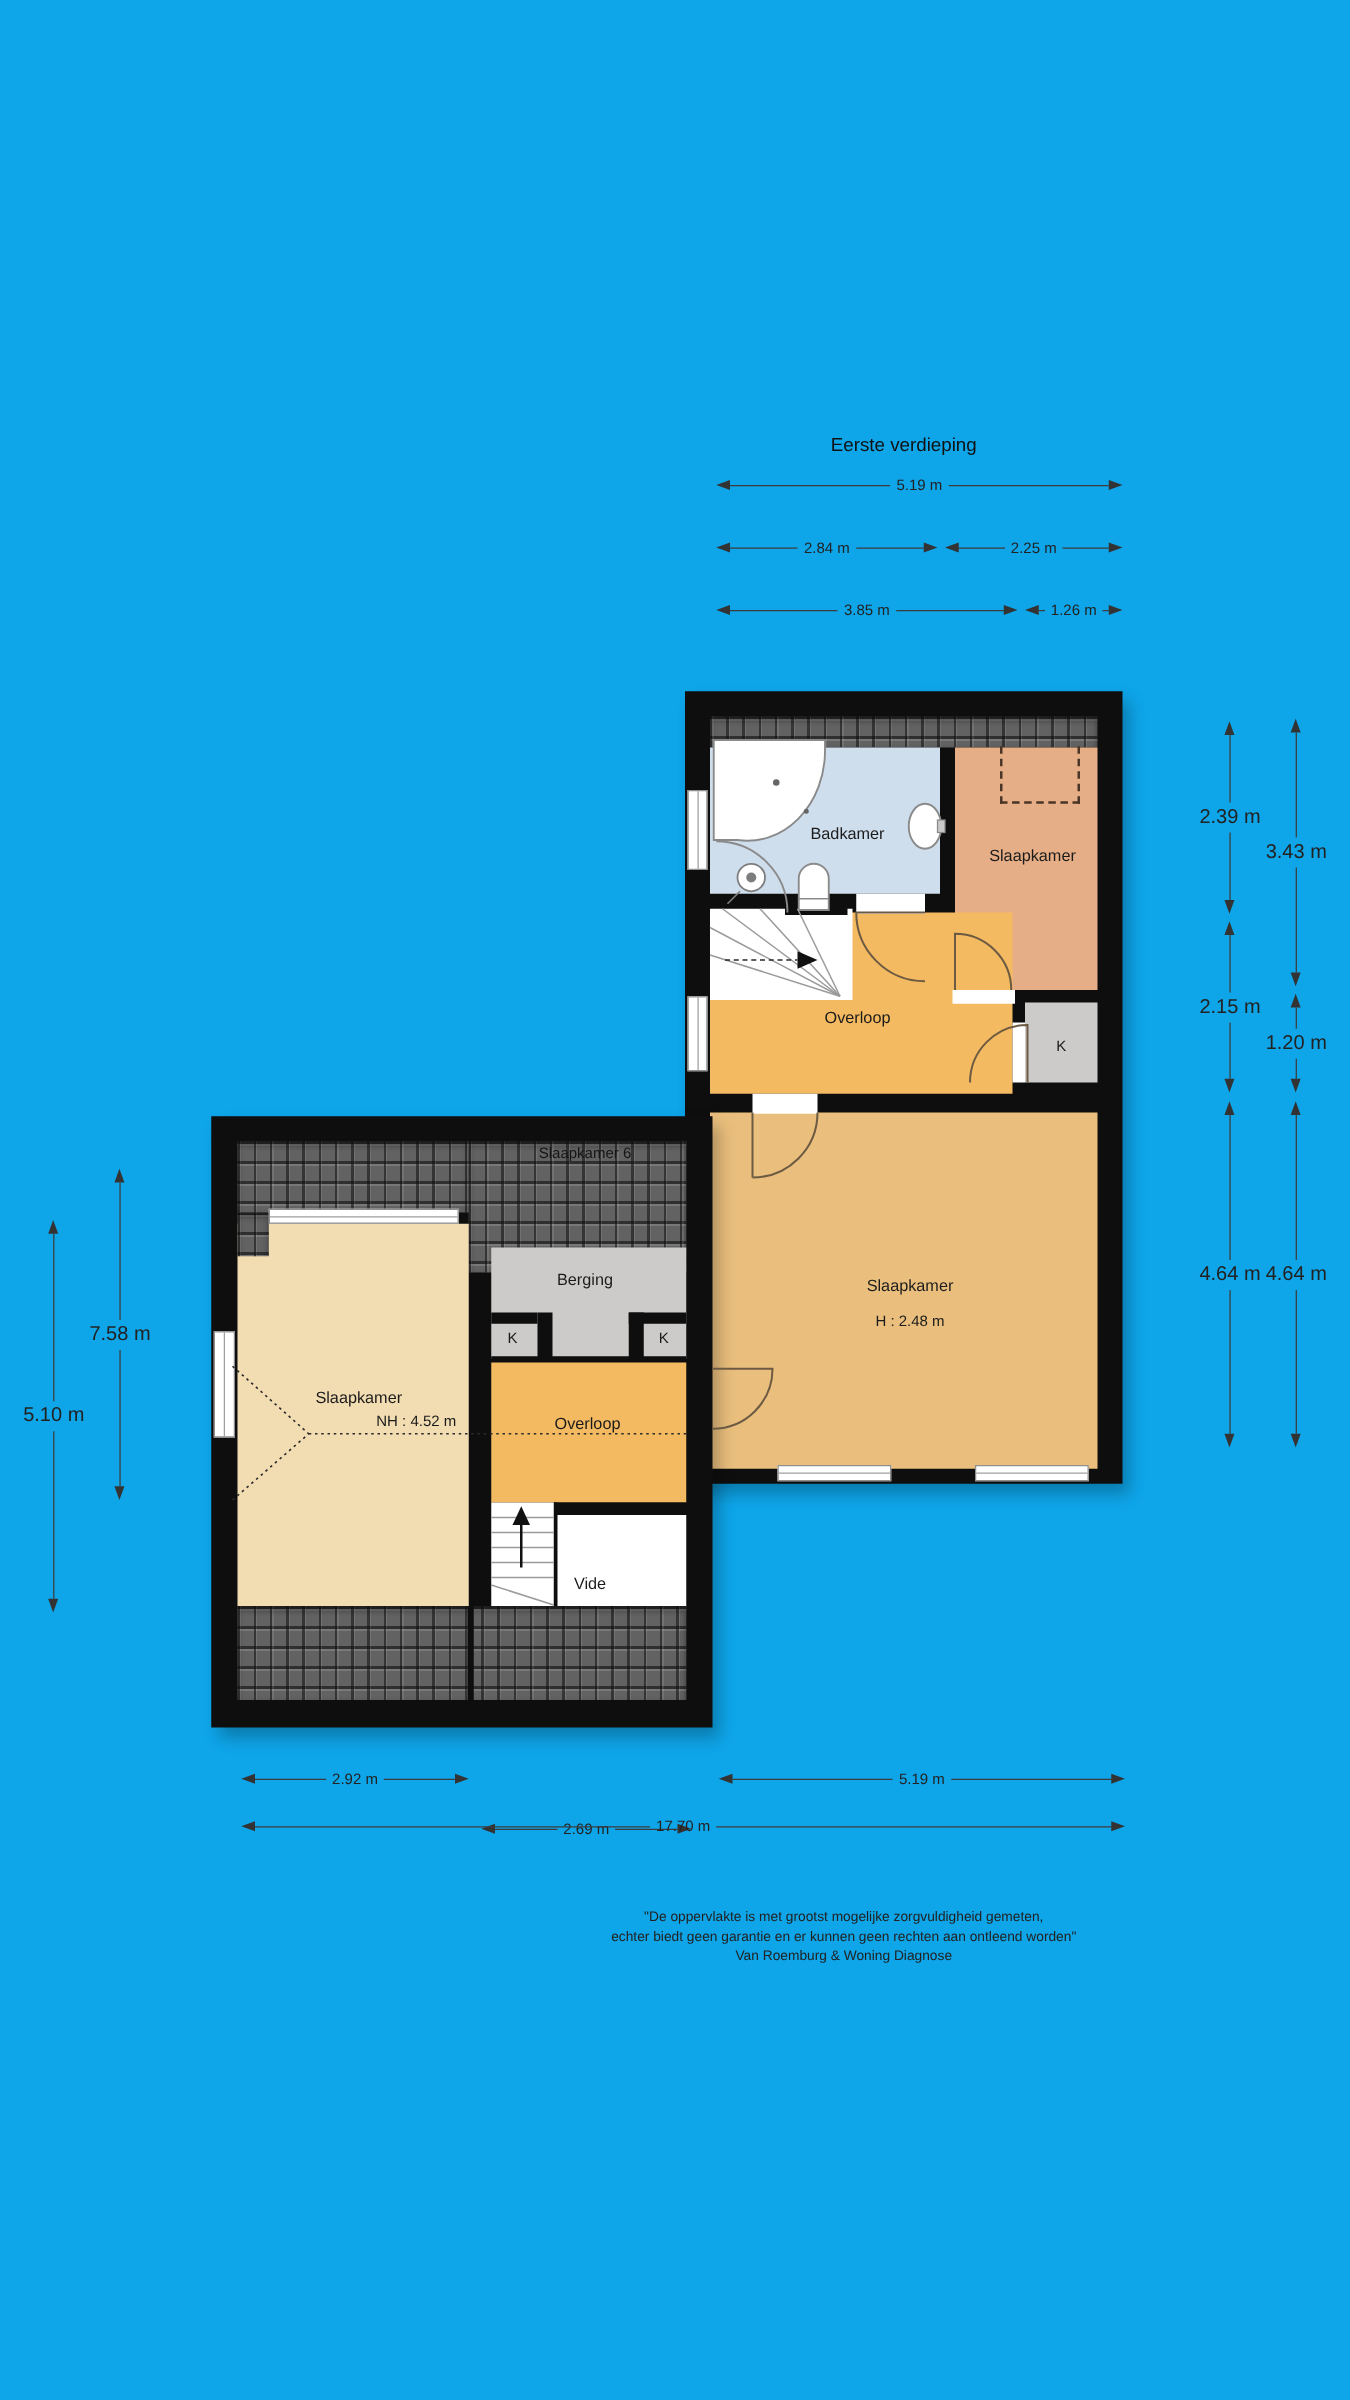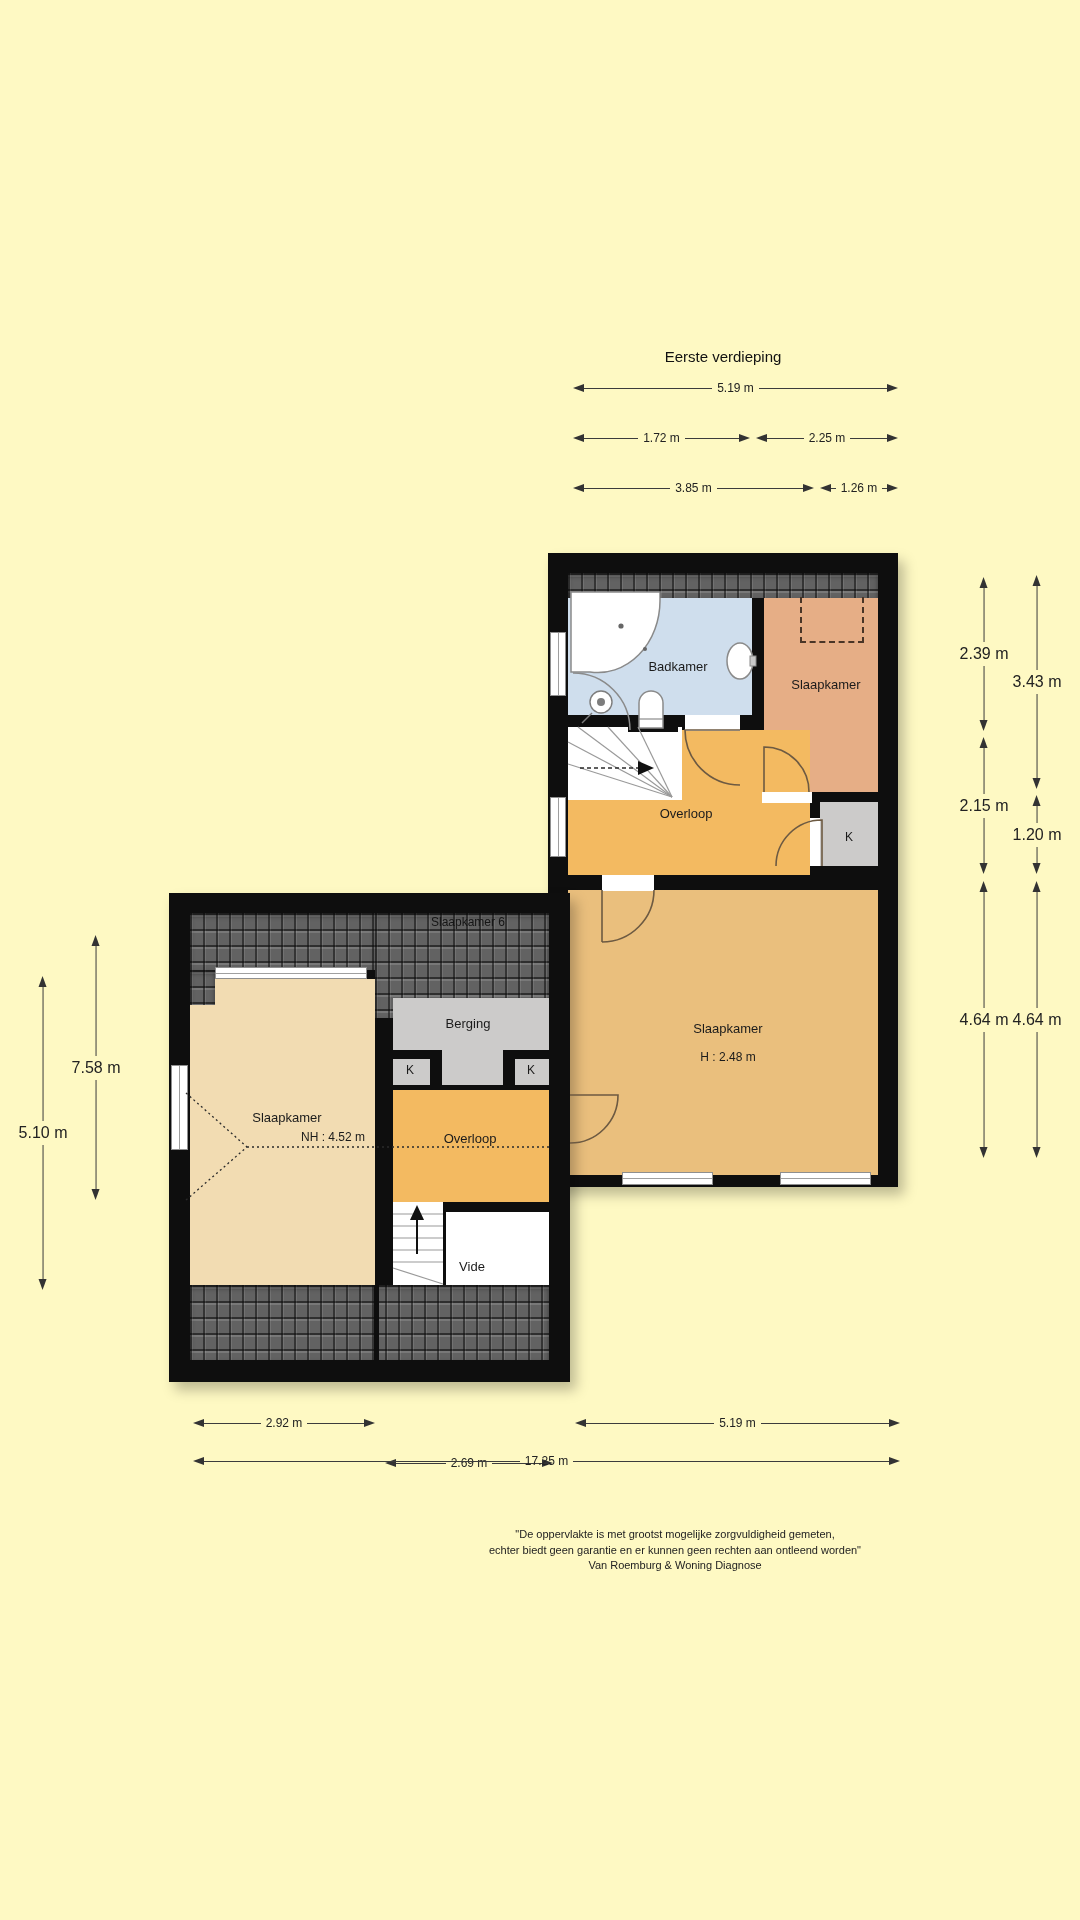--- a/index.html
+++ b/index.html
@@ -1,16 +1,16 @@
 <!DOCTYPE html>
 <html><head>
 <meta charset="utf-8">
 <style>
   html,body{margin:0;padding:0;background:#ffffff;}
-  #canvas{position:relative;width:1080px;height:1920px;background:#fef9c3;overflow:hidden;
+  #canvas{position:relative;width:1080px;height:1920px;background:#0ea5e9;overflow:hidden;
           font-family:"Liberation Sans", sans-serif;}
   .abs{position:absolute;}
   
   .bldg{position:absolute;background:#0e0e0e;box-shadow:6px 8px 12px rgba(0,0,0,.25);}
   .room{position:absolute;display:flex;align-items:center;justify-content:center;box-sizing:border-box;}
   .lbl{position:absolute;font-size:13px;color:#1b1b1b;text-align:left;white-space:nowrap;transform:translateX(-50%);}
   .lbl.small{font-size:12px;}
   .hatch{background-color:#626262;
     background-image:
       repeating-linear-gradient(90deg, rgba(15,15,15,.55) 0 2px, rgba(255,255,255,.10) 2px 3px, rgba(0,0,0,0) 3px 13px),
@@ -179,21 +179,21 @@
   <div class="dimh" style="left:573px;top:380px;width:325px;">
     <span class="al"></span>
       <span class="ln"></span>
       <span class="tx">5.19 m</span>
       <span class="ln"></span>
       <span class="ar"></span>
   </div>
   <div class="dimh" style="left:573px;top:430px;width:177px;">
     <span class="al"></span>
       <span class="ln"></span>
-      <span class="tx">1.72 m</span>
+      <span class="tx">2.84 m</span>
       <span class="ln"></span>
       <span class="ar"></span>
   </div>
   <div class="dimh" style="left:756px;top:430px;width:142px;">
     <span class="al"></span>
       <span class="ln"></span>
       <span class="tx">2.25 m</span>
       <span class="ln"></span>
       <span class="ar"></span>
   </div>
@@ -287,21 +287,21 @@
   <div class="dimh" style="left:575px;top:1415px;width:325px;">
     <span class="al"></span>
       <span class="ln"></span>
       <span class="tx">5.19 m</span>
       <span class="ln"></span>
       <span class="ar"></span>
   </div>
   <div class="dimh" style="left:193px;top:1453px;width:707px;">
     <span class="al"></span>
       <span class="ln"></span>
-      <span class="tx">17.25 m</span>
+      <span class="tx">17.70 m</span>
       <span class="ln"></span>
       <span class="ar"></span>
   </div>
 
   <div class="footer" style="left:375px;top:1527px;width:600px;">
     <div>"De oppervlakte is met grootst mogelijke zorgvuldigheid gemeten,</div>
     <div>echter biedt geen garantie en er kunnen geen rechten aan ontleend worden"</div>
     <div>Van Roemburg &amp; Woning Diagnose</div>
   </div>
 

